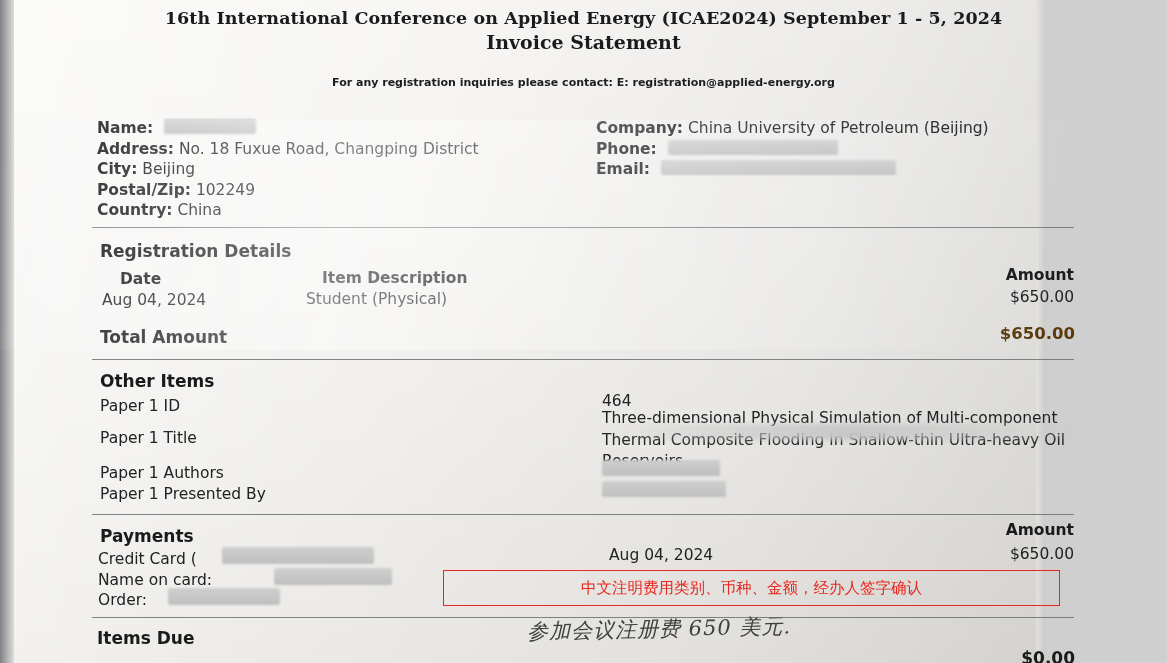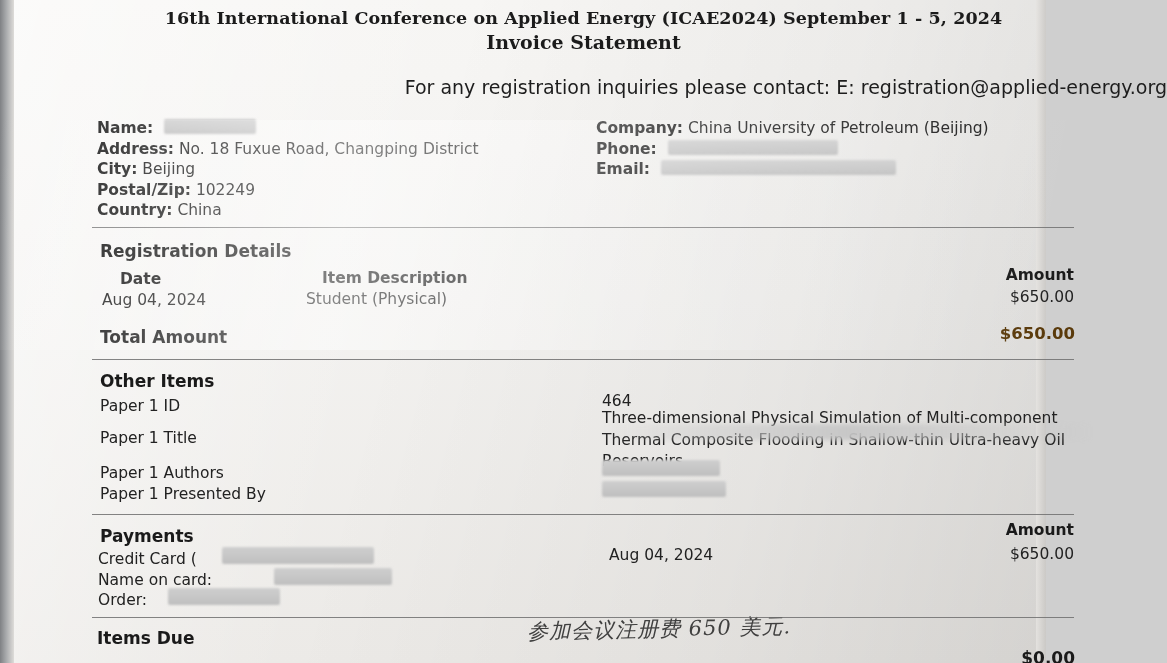--- a/index.html
+++ b/index.html
@@ -51,23 +51,23 @@
 
   .hdr-line1, .hdr-line2 {
     text-align: center;
     font-family: "DejaVu Serif", serif;
     font-weight: bold;
     color: #1b1b1b;
   }
   .hdr-line1 { font-size: 17.5px; padding-top: 8px; letter-spacing: .1px; }
   .hdr-line2 { font-size: 19px; padding-top: 3px; }
   .hdr-contact {
-    text-align: right;
-    font-size: 19px;
-    font-weight: normal;
+    text-align: center;
+    font-size: 11px;
+    font-weight: bold;
     color: #1d1d1d;
     padding-top: 23px;
   }
 
   .block { position: absolute; }
 
   
   #party-left { left: 97px; top: 118px; width: 480px; }
   #party-right { left: 596px; top: 118px; width: 470px; }
   .field { font-size: 15.5px; color: #202020; line-height: 20.5px; white-space: normal; }
@@ -270,20 +270,23 @@
     <span class="redact" style="position:absolute; left:222px; top:547px; width:152px; height:17px;"></span>
     <div class="cell" style="left:609px; top:545px;">Aug 04, 2024</div>
     <div class="amount-right" style="top:545px;">$650.00</div>
 
     <div class="cell" style="left:98px; top:570px;">Name on card:</div>
     <span class="redact" style="position:absolute; left:274px; top:568px; width:118px; height:17px;"></span>
 
     <div class="cell" style="left:98px; top:590px;">Order:</div>
     <span class="redact" style="position:absolute; left:168px; top:588px; width:112px; height:17px;"></span>
 
+    <div class="note-box">
+      <span class="note-text">中文注明费用类别、币种、金额，经办人签字确认</span>
+    </div>
 
     <div class="handwriting">参加会议注册费 650 美元.</div>
 
     <hr class="rule" style="top:617px;">
 
     <div class="total-due-label">Items Due</div>
     <div class="total-due-amt">$0.00</div>
   </div>
 
   <div id="glare"></div>

